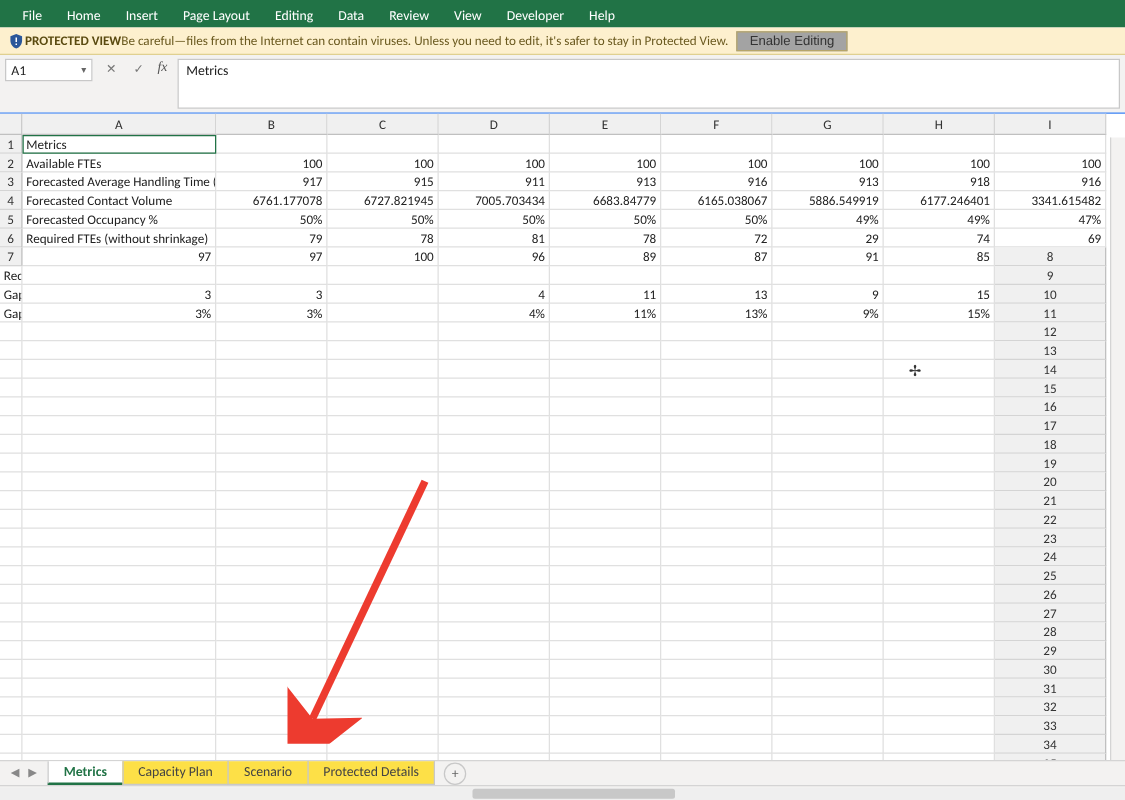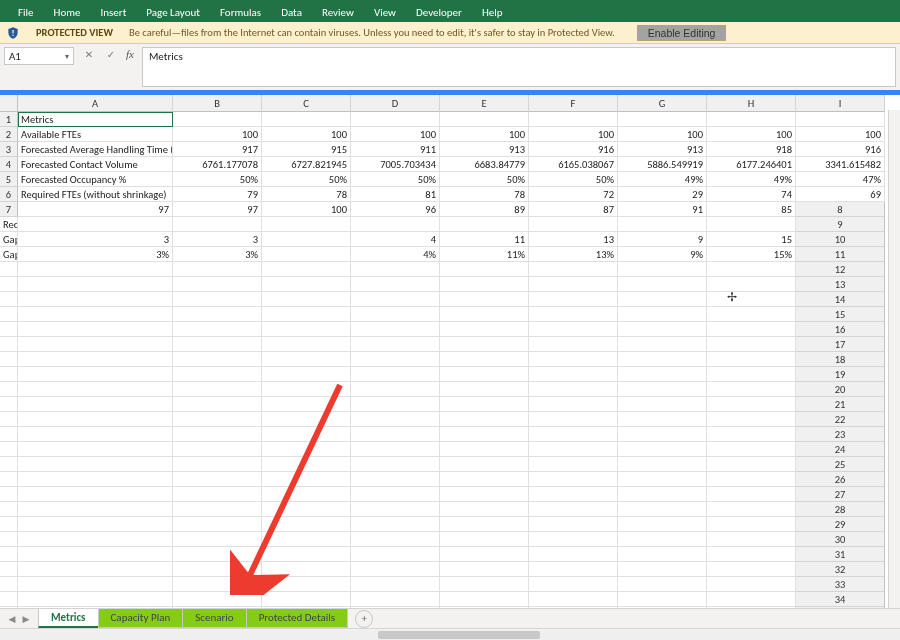--- a/index.html
+++ b/index.html
@@ -3,66 +3,66 @@
 <meta charset="utf-8">
 <style>
   * { box-sizing: border-box; margin: 0; padding: 0; }
   body { font-family: "Segoe UI", Calibri, sans-serif; font-size: 11px; background: #fff; color: #222; width: 900px; height: 640px; overflow: hidden; position: relative; }
   
   .ribbon { background: #217346; color: #fff; height: 22px; display: flex; align-items: flex-end; padding-left: 8px; }
   .ribbon-tab { padding: 3px 10px; font-size: 11px; cursor: pointer; }
   .tell-me { display: flex; align-items: center; gap: 4px; }
   .bulb-icon { width: 10px; height: 10px; }
   
-  .pv-bar { background: #fdf0ce; border-bottom: 1px solid #e0d090; height: 22px; display: flex; align-items: center; padding: 0 6px; gap: 16px; font-size: 10.5px; color: #5a4a10; }
+  .pv-bar { background: #fdf0ce; border-bottom: 1px solid #e0d090; height: 22px; display: flex; align-items: center; padding: 0 6px; gap: 0; font-size: 10.5px; color: #5a4a10; }
   .pv-icon { width: 14px; height: 14px; display:flex; align-items:center; justify-content:center; }
   .pv-title { font-weight: 600; color: #5a4a10; }
   .pv-text { color: #6b5a20; }
   .pv-btn { margin-left: 6px; background: #a3a3a3; border: 1px solid #b5a56a; padding: 1px 10px; font-size: 10.5px; cursor: pointer; color:#333; }
   .name-box { width: 70px; height: 18px; border: 1px solid #c8c8c8; background: #fff; margin-left: 4px; display: flex; align-items: center; padding: 0 4px; font-size: 11px; }
   .name-box .dd { margin-left: auto; font-size: 8px; color:#666;}
   .fx-group { display: flex; align-items: center; gap: 8px; margin-left: 8px; }
   .fx-btn { width: 14px; height: 14px; display:flex; align-items:center; justify-content:center; font-size:10px; color:#777; cursor:pointer;}
   .fx-label { font-style: italic; font-family: "Times New Roman", serif; font-size: 11px; color:#555;}
   .formula-box { flex: 1; height: 40px; border: 1px solid #c8c8c8; background: #fff; margin-left: 8px; margin-right: 4px; padding: 2px 6px; font-size: 11px; display:flex; align-items:flex-start; }
-  .fb-wrap { display:flex; align-items:flex-start; background:#f3f2f1; border-bottom:5px solid #3b82f6; padding:3px 0;}
+  .fb-wrap { display:flex; align-items:flex-start; background:#f3f2f1; border-bottom:1px solid #3b82f6; padding:3px 0;}
   
   .grid { display: grid; grid-template-columns: 18px 155px repeat(8, 89px); font-size: 10.5px; }
   .col-hdr { background: #f0f0f0; border-right: 1px solid #d4d4d4; border-bottom: 1px solid #c0c0c0; text-align: center; height: 17px; line-height: 17px; color: #333; }
   .row-hdr { background: #f0f0f0; border-right: 1px solid #c0c0c0; border-bottom: 1px solid #d4d4d4; text-align: center; height: 15px; line-height: 15px; color: #333; }
   .cell { border-right: 1px solid #e0e0e0; border-bottom: 1px solid #e0e0e0; height: 15px; line-height: 15px; padding: 0 3px; white-space: nowrap; overflow: hidden; }
   .cell.r { text-align: right; }
   .cell.l { text-align: left; }
   .sel { outline: 1.5px solid #217346; outline-offset: -1px; position:relative; }
   .corner { background: #f0f0f0; border-right: 1px solid #c0c0c0; border-bottom: 1px solid #c0c0c0; }
   
   .sheet-bar { position: absolute; bottom: 12px; left: 0; right: 0; height: 20px; background: #f3f2f1; border-top: 1px solid #d4d4d4; display: flex; align-items: center; }
   .nav-arrows { display:flex; gap:2px; padding:0 6px; color:#888;}
   .nav-arrow { width:12px; font-size:9px; text-align:center; cursor:pointer;}
-  .sheet-tab { padding: 2px 12px; border: 1px solid #c8c8c8; border-top:none; background: #84cc16; font-size: 11px; cursor: pointer; color:#444; margin-right:-1px;}
+  .sheet-tab { padding: 2px 12px; border: 1px solid #c8c8c8; border-top:none; background: #fde047; font-size: 11px; cursor: pointer; color:#444; margin-right:-1px;}
   .sheet-tab.active { background: #fff; border-bottom: 2px solid #217346; font-weight: 600; color:#217346; }
   .add-sheet { width: 18px; height: 18px; border: 1px solid #c8c8c8; border-radius:50%; display:flex; align-items:center; justify-content:center; margin-left:8px; font-size:11px; color:#666; cursor:pointer;}
   
   .arrow-svg { position: absolute; pointer-events: none; }
   .cursor-cross { position:absolute; font-size:12px; color:#333; pointer-events:none; }
   
   .h-scroll { position:absolute; bottom:0; left:0; right:0; height:12px; background:#f3f2f1; border-top:1px solid #d4d4d4; display:flex; align-items:center;}
   .h-scroll .track { flex:1; height:10px; background:#efefef; position:relative;}
   .h-scroll .thumb { position:absolute; left:42%; width:18%; top:1px; height:8px; background:#c8c8c8; border-radius:2px;}
   .v-scroll { position:absolute; top:110px; bottom:32px; right:0; width:12px; background:#f3f2f1; border-left:1px solid #d4d4d4;}
 </style>
 </head>
 <body>
 
 <div class="ribbon" id="ribbon">
     <div class="ribbon-tab">File</div>
     <div class="ribbon-tab">Home</div>
     <div class="ribbon-tab">Insert</div>
     <div class="ribbon-tab">Page Layout</div>
-    <div class="ribbon-tab">Formulas</div>
+    <div class="ribbon-tab">Editing</div>
     <div class="ribbon-tab">Data</div>
     <div class="ribbon-tab">Review</div>
     <div class="ribbon-tab">View</div>
     <div class="ribbon-tab">Developer</div>
     <div class="ribbon-tab">Help</div>
   </div>
 
 <div class="pv-bar">
   <span class="pv-icon">
     <svg width="14" height="14" viewBox="0 0 24 24">

